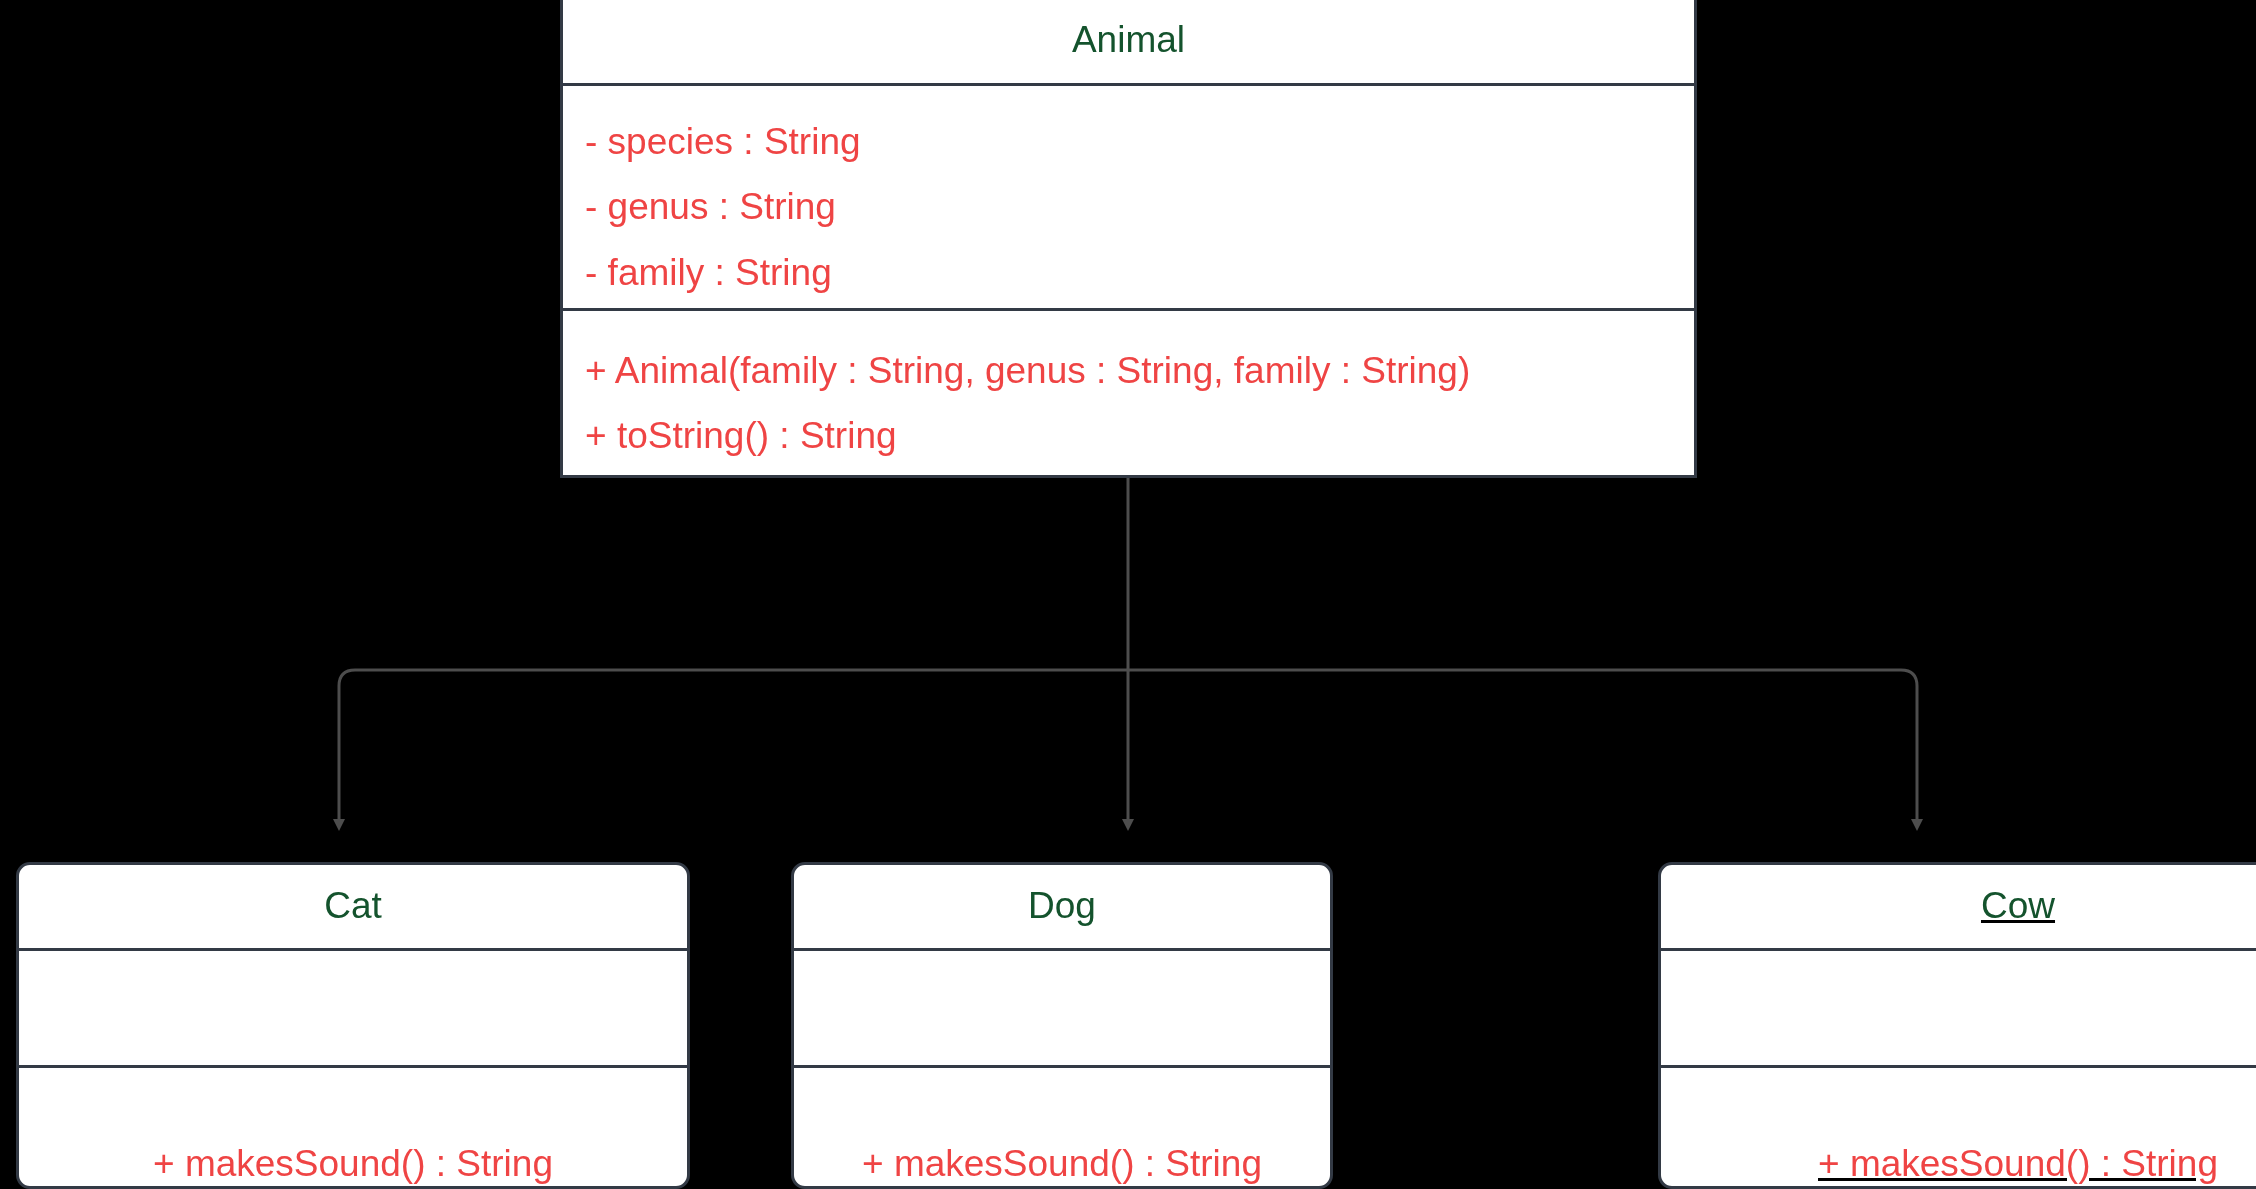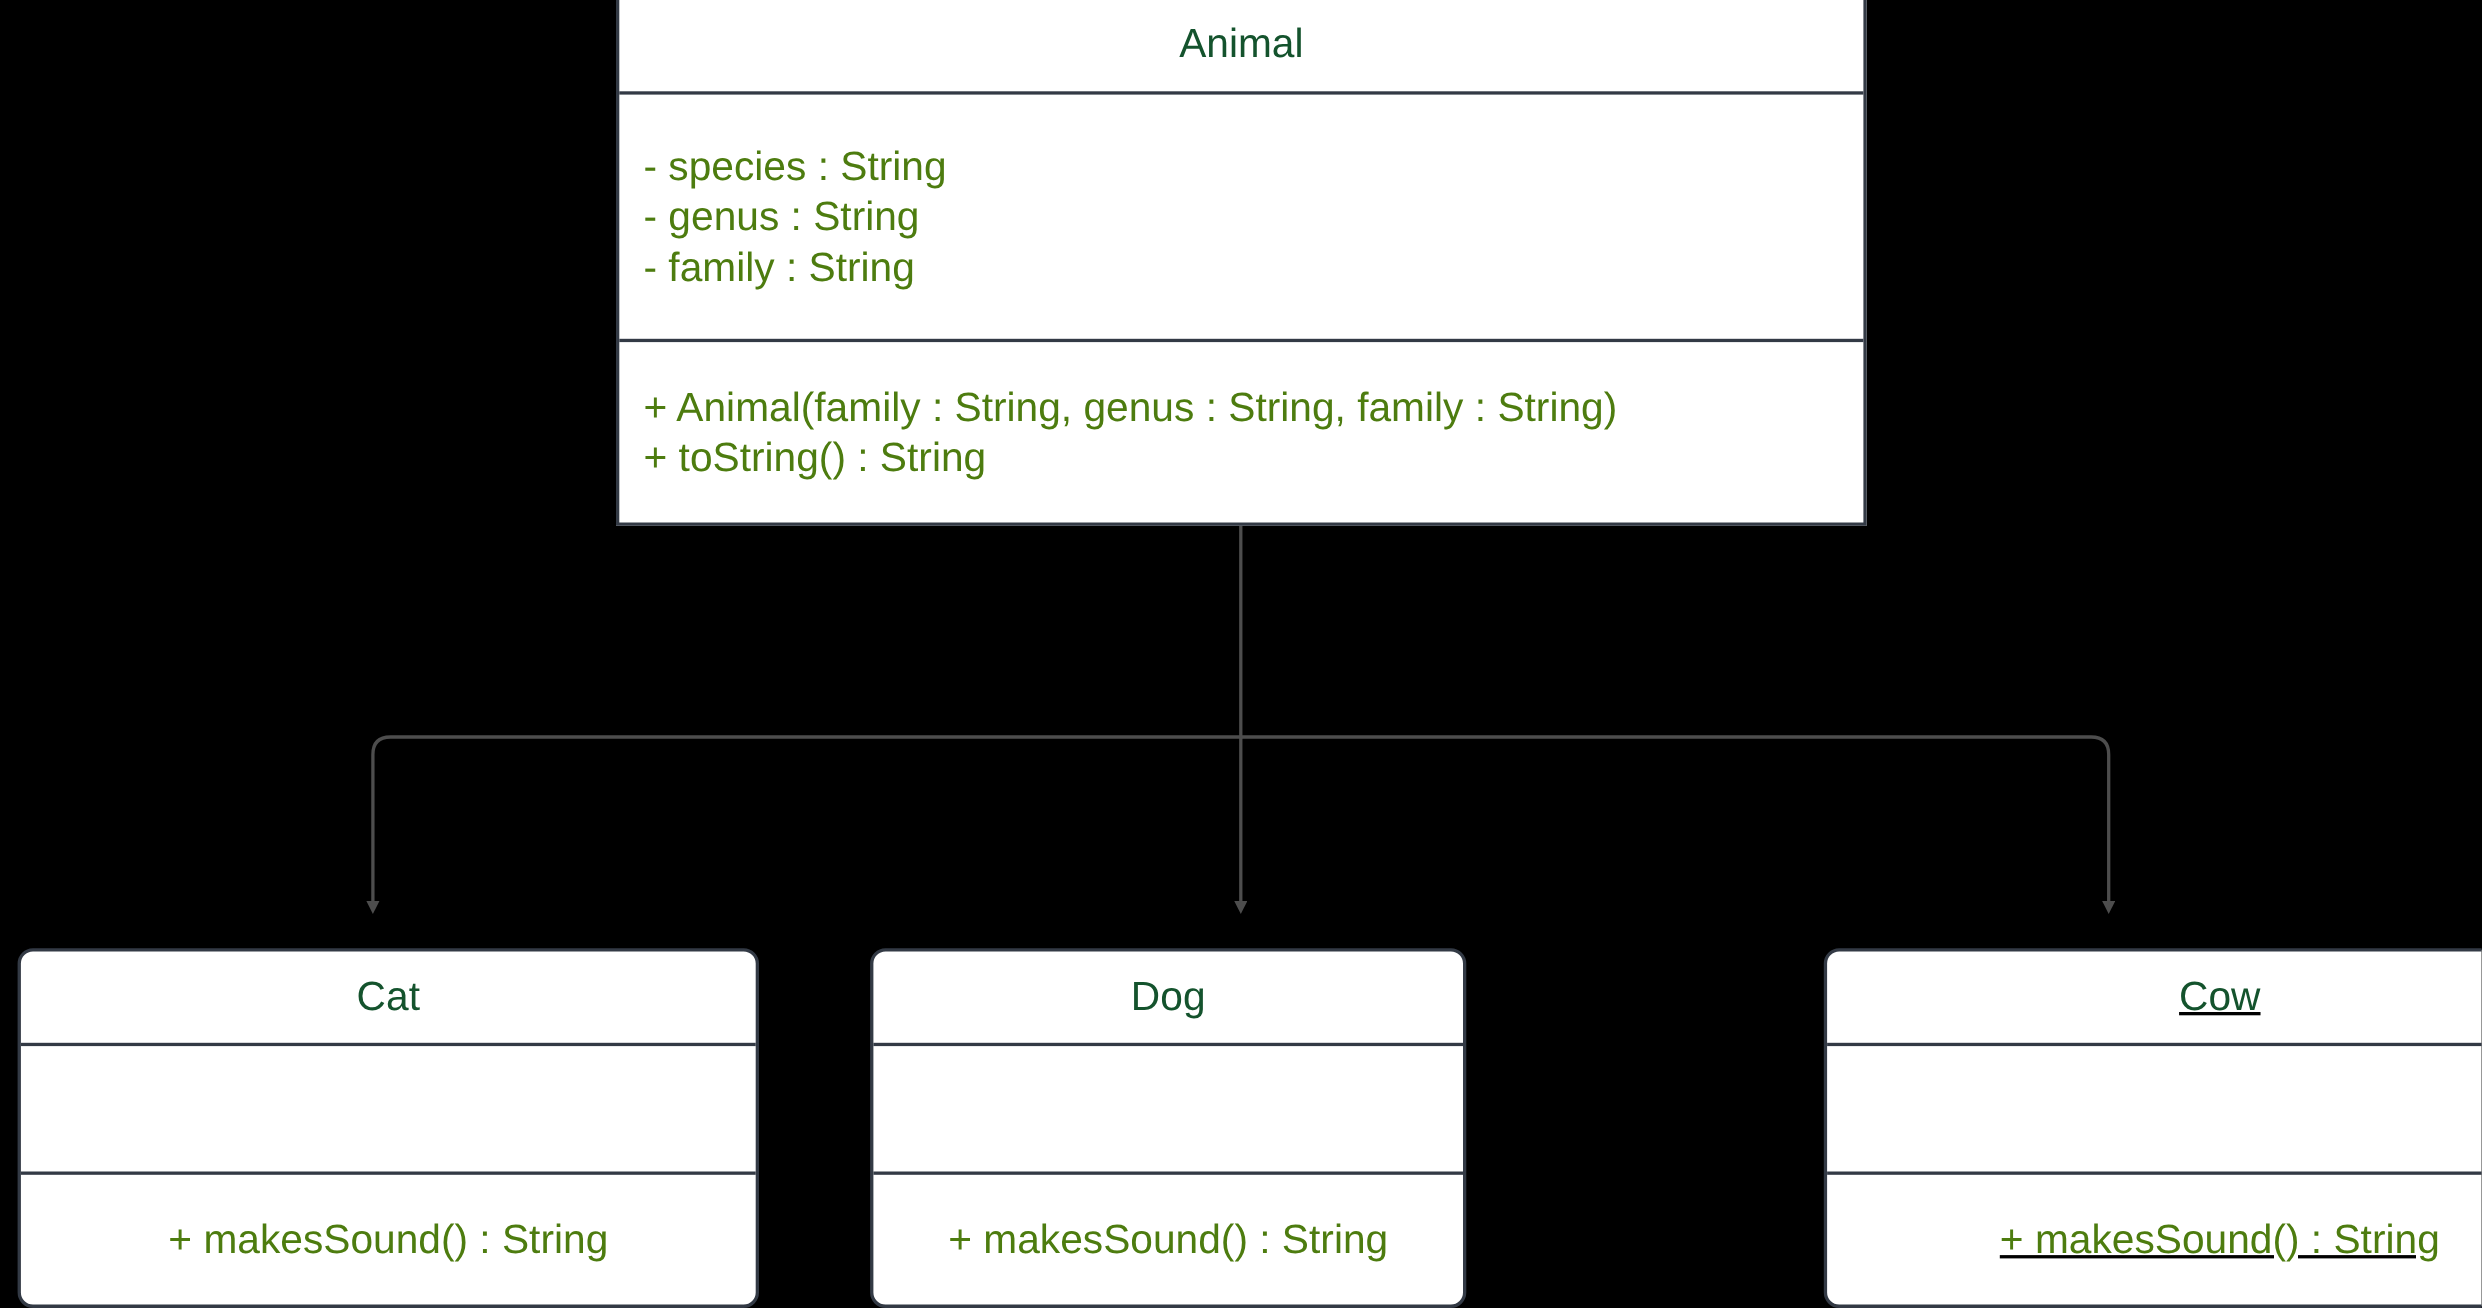--- a/index.html
+++ b/index.html
@@ -58,28 +58,29 @@
 
   .class-title {
     text-align: center;
     color: #14532d;
     font-size: 37px;
     line-height: 1.15;
     white-space: nowrap;
   }
 
   .member-line {
-    color: #4d7c0f;
+    color: #ef4444;
     font-size: 37px;
     line-height: 1.22;
     white-space: nowrap;
+    margin-top: 20px;
   }
 
   .members-left { padding-left: 22px; }
-  .members-center { text-align: center; }
+  .members-center { text-align: center; justify-content: flex-end; }
 
   
   #class-animal {
     left: 560px;
     top: -6px;
     width: 1137px;
     height: 484px;
   }
   #class-animal .sec-title   { height: 86px; }
   #class-animal .sec-attrs   { height: 225px; }

